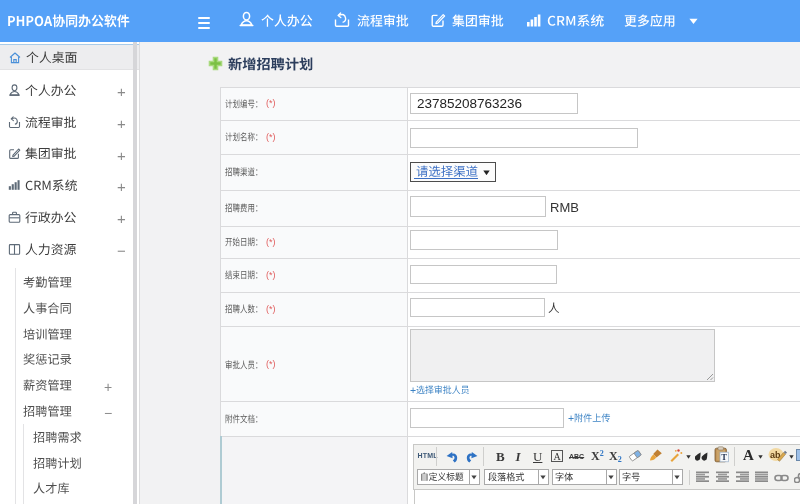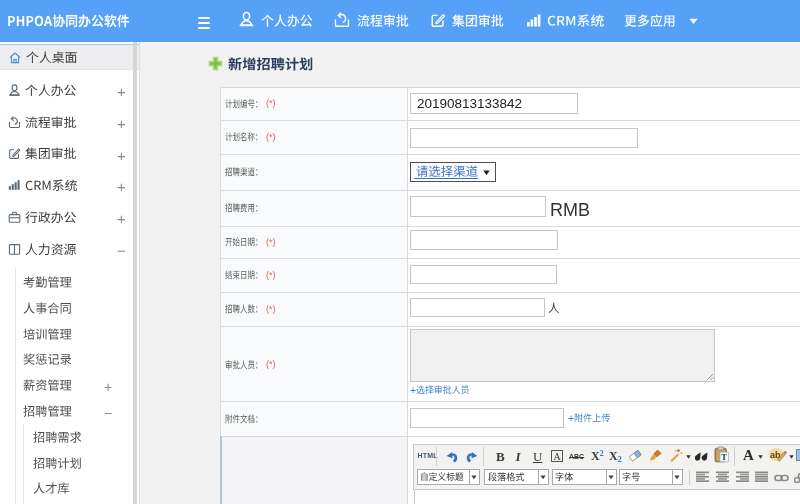--- a/index.html
+++ b/index.html
@@ -372,38 +372,38 @@
 <div class="ab" style="left:266px;top:359px;font-size:9px;color:#e05c5c;font-family:'Liberation Sans'">(*)</div>
 <svg style="position:absolute;left:224.5px;top:413.7px;overflow:visible" width="37.44" height="9.6" viewBox="0 -880 5000 1000" preserveAspectRatio="none">
     <g fill="#595959">
       <use href="#g96"></use>
       <use href="#g97" x="1000"></use>
       <use href="#g98" x="2000"></use>
       <use href="#g99" x="3000"></use>
       <use href="#g81" x="4000"></use>
     </g>
   </svg>
-<div style="position:absolute;background:#fff;border:1px solid #c6c6c6;left:410px;top:93px;width:168px;height:21px;font-size:13.5px;color:#222;line-height:19px;padding-left:6px;font-family:'Liberation Sans'">20190813133842</div>
+<div style="position:absolute;background:#fff;border:1px solid #c6c6c6;left:410px;top:93px;width:168px;height:21px;font-size:13.5px;color:#222;line-height:19px;padding-left:6px;font-family:'Liberation Sans'">23785208763236</div>
 <div style="position:absolute;background:#fff;border:1px solid #c6c6c6;left:410px;top:127.5px;width:228px;height:20.5px"></div>
 <div style="position:absolute;left:410px;top:162px;width:86px;height:19.5px;background:#fcfcfc;border:1.5px solid #4d4d4d;"></div>
 <svg style="position:absolute;left:415.5px;top:165.3px;overflow:visible" width="62" height="12.4" viewBox="0 -880 5000 1000" preserveAspectRatio="none">
     <g fill="#3b6fc4">
       <use href="#g100"></use>
       <use href="#g101" x="1000"></use>
       <use href="#g102" x="2000"></use>
       <use href="#g84" x="3000"></use>
       <use href="#g85" x="4000"></use>
     </g>
   </svg>
 <div class="ab" style="left:414px;top:178px;width:64px;height:1px;background:#3b6fc4"></div>
 <svg class="ab" style="left:482.5px;top:169.5px" width="7" height="5.5" viewBox="0 0 7 5.5">
     <path d="M0.3 0.4 H6.7 L3.5 5.2 Z" fill="#222"></path>
   </svg>
 <div style="position:absolute;background:#fff;border:1px solid #c6c6c6;left:410px;top:195.5px;width:136px;height:21px"></div>
-<div class="ab" style="left:550px;top:199.5px;font-size:18px;color:#333;font-family:'Liberation Sans'">RMB</div>
+<div class="ab" style="left:550px;top:199.5px;font-size:13px;color:#333;font-family:'Liberation Sans'">RMB</div>
 <div style="position:absolute;background:#fff;border:1px solid #c6c6c6;left:410px;top:229.5px;width:148px;height:20.5px"></div>
 <div style="position:absolute;background:#fff;border:1px solid #c6c6c6;left:410px;top:264.5px;width:147px;height:19.5px"></div>
 <div style="position:absolute;background:#fff;border:1px solid #c6c6c6;left:410px;top:297.5px;width:135px;height:19.5px"></div>
 <svg style="position:absolute;left:548px;top:301.8px;overflow:visible" width="11.5" height="11.5" viewBox="0 -880 1000 1000" preserveAspectRatio="none">
     <g fill="#333">
       <use href="#g30"></use>
     </g>
   </svg>
 <div style="position:absolute;left:410px;top:329px;width:305px;height:53px;background:#f0f0f1;border:1px solid #c6c6c6"></div>
 <svg class="ab" style="left:706px;top:373px" width="8" height="8" viewBox="0 0 8 8" stroke="#999" stroke-width="1">

